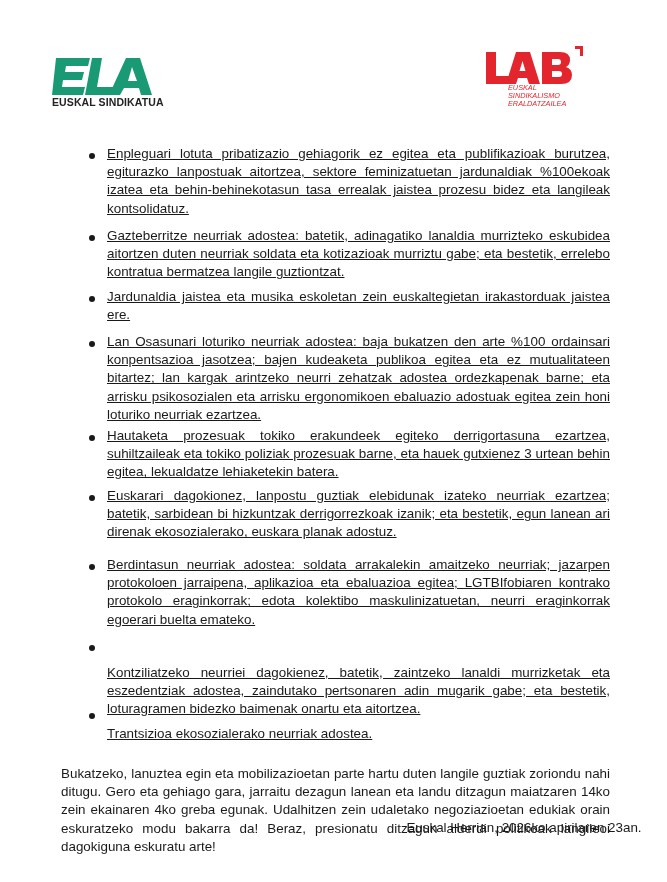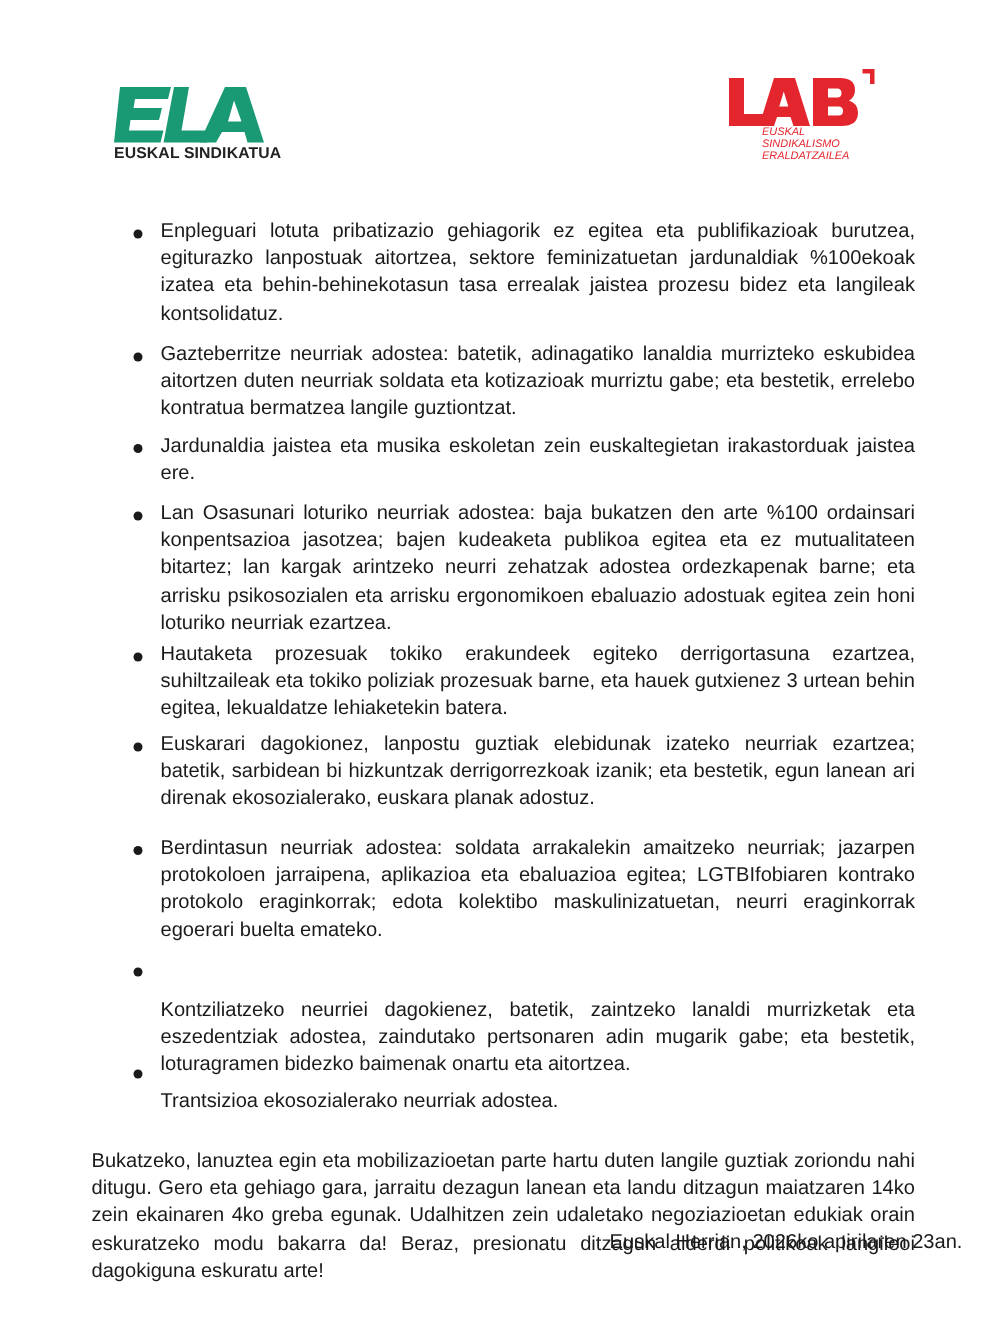--- a/index.html
+++ b/index.html
@@ -1,35 +1,35 @@
 <!DOCTYPE html>
 <html><head>
   <meta charset="utf-8">
   <style>
     html, body { margin: 0; padding: 0; background: #ffffff; }
     body {
       width: 667px; height: 882px; position: relative; overflow: hidden;
       font-family: "Liberation Sans", sans-serif; color: #1a1a1a;
     }
-    .logo-ela { position: absolute; left: 76px; top: 58px; width: 110px; height: 52px; }
+    .logo-ela { position: absolute; left: 52px; top: 58px; width: 110px; height: 52px; }
     .ela-mark { position: absolute; left: 0; top: 0; width: 108px; height: 38px; }
     .ela-sub {
       position: absolute; left: 0; top: 38px; font-size: 10.5px; font-weight: bold;
       color: #222; letter-spacing: 0.1px; white-space: nowrap;
     }
     .logo-lab { position: absolute; left: 486px; top: 46px; width: 110px; height: 70px; }
     .lab-mark { position: absolute; left: 0; top: 0; width: 98px; height: 40px; }
     .lab-sub {
       position: absolute; left: 22px; top: 38px; font-size: 7.3px; font-weight: normal;
       font-style: italic; color: #e3262d; line-height: 8.2px; white-space: pre-line;
     }
     .doc { position: absolute; left: 0; top: 0; width: 667px; }
     .item {
       position: absolute; left: 107px; width: 503px; font-size: 13.4px;
-      line-height: 18.2px; text-align: justify; text-align-last: left;
+      line-height: 18.2px; text-align: justify; text-align-last: left; text-decoration: underline;
     }
     .bullet {
       position: absolute; left: 89px; width: 6px; height: 6px; border-radius: 50%;
       background: #1a1a1a;
     }
     .closing {
       position: absolute; left: 61px; top: 741px; width: 549px; font-size: 13.4px;
       line-height: 18.2px; text-align: justify; text-align-last: left; margin-top: 24px;
     }
     .signature {

